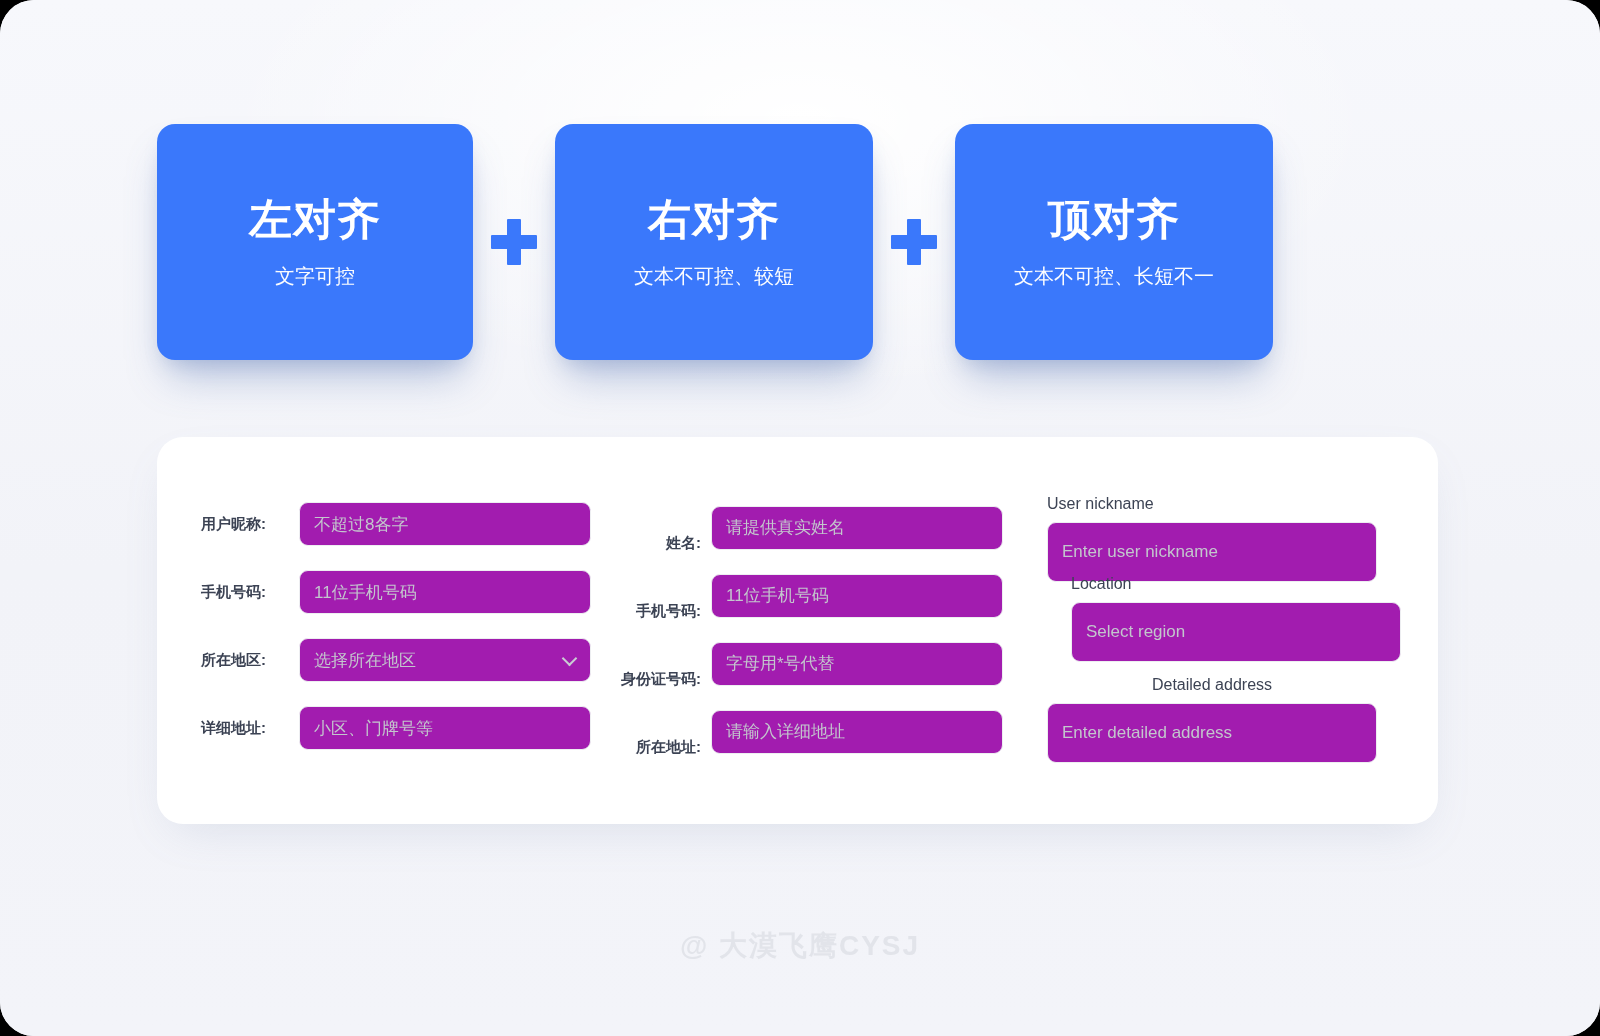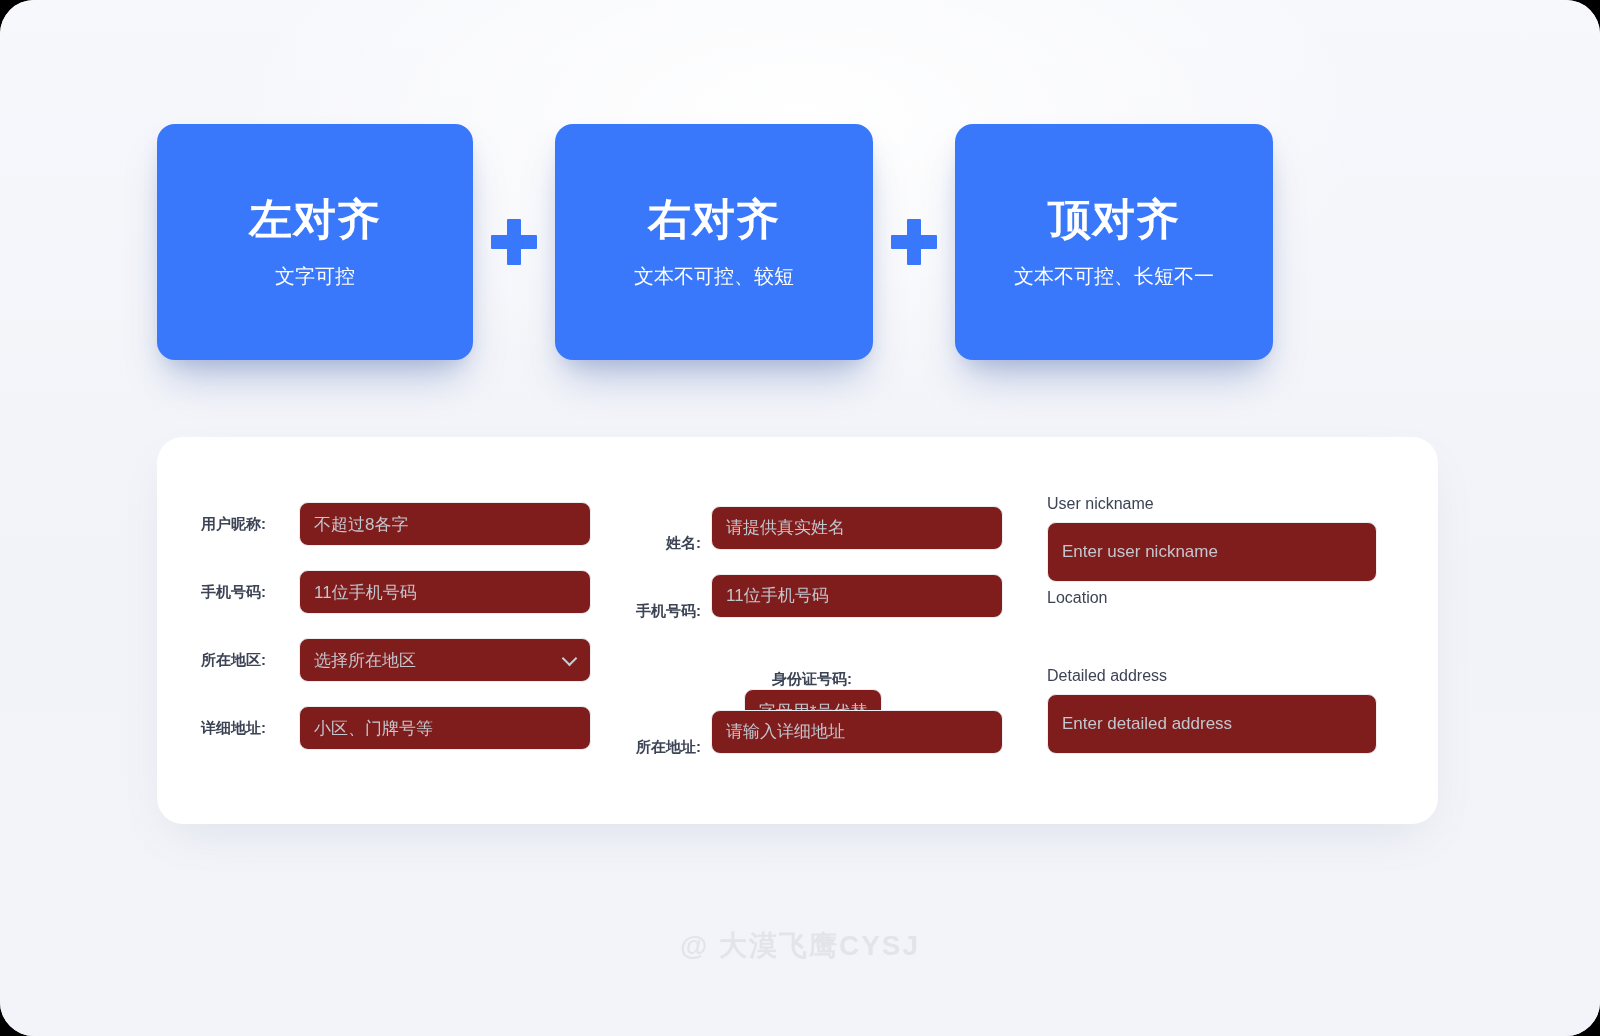--- a/index.html
+++ b/index.html
@@ -147,21 +147,21 @@
     flex: 0 0 auto;
   }
   .col-left  .row-inline .field-label { width: 88px; text-align: left; }
   .col-mid   .row-inline .field-label { width: 88px; text-align: right; margin-top: 32px; }
 
   .input-box {
     position: relative;
     box-sizing: border-box;
     height: 44px;
     border: 1px solid #edeef1;
-    background: #7f1d1d;
+    background: #a21caf;
     border-radius: 9px;
     display: flex;
     align-items: center;
     padding: 0 14px;
     margin-left: 10px;
     flex: 1 1 auto;
   }
   .input-box .placeholder {
     font-size: 17px;
     color: #c3c6cd;
@@ -299,21 +299,21 @@
         </div>
       </div>
 
       <div class="row-inline" style="top:133px;">
         <span class="field-label">手机号码:</span>
         <div class="input-box">
           <span class="placeholder">11位手机号码</span>
         </div>
       </div>
 
-      <div class="row-inline" style="top:201px;flex-direction:column;">
+      <div class="row-inline" style="top:201px;">
         <span class="field-label">身份证号码:</span>
         <div class="input-box">
           <span class="placeholder">字母用*号代替</span>
         </div>
       </div>
 
       <div class="row-inline" style="top:269px;">
         <span class="field-label">所在地址:</span>
         <div class="input-box">
           <span class="placeholder">请输入详细地址</span>
@@ -324,25 +324,28 @@
 
     <div class="col col-right">
 
       <div class="row-stacked" style="top:58px;">
         <span class="field-label">User nickname</span>
         <div class="input-box">
           <span class="placeholder">Enter user nickname</span>
         </div>
       </div>
 
-      <div class="row-stacked" style="top:152px;">
+      <div class="row-stacked" style="top:138px;margin-left:24px;">
         <span class="field-label">Location</span>
-      </div>
-
-      <div class="row-stacked" style="top:230px;">
+        <div class="input-box">
+          <span class="placeholder">Select region</span>
+        </div>
+      </div>
+
+      <div class="row-stacked" style="top:239px;text-align:center;">
         <span class="field-label">Detailed address</span>
         <div class="input-box">
           <span class="placeholder">Enter detailed address</span>
         </div>
       </div>
 
     </div>
 
   </div>
 

